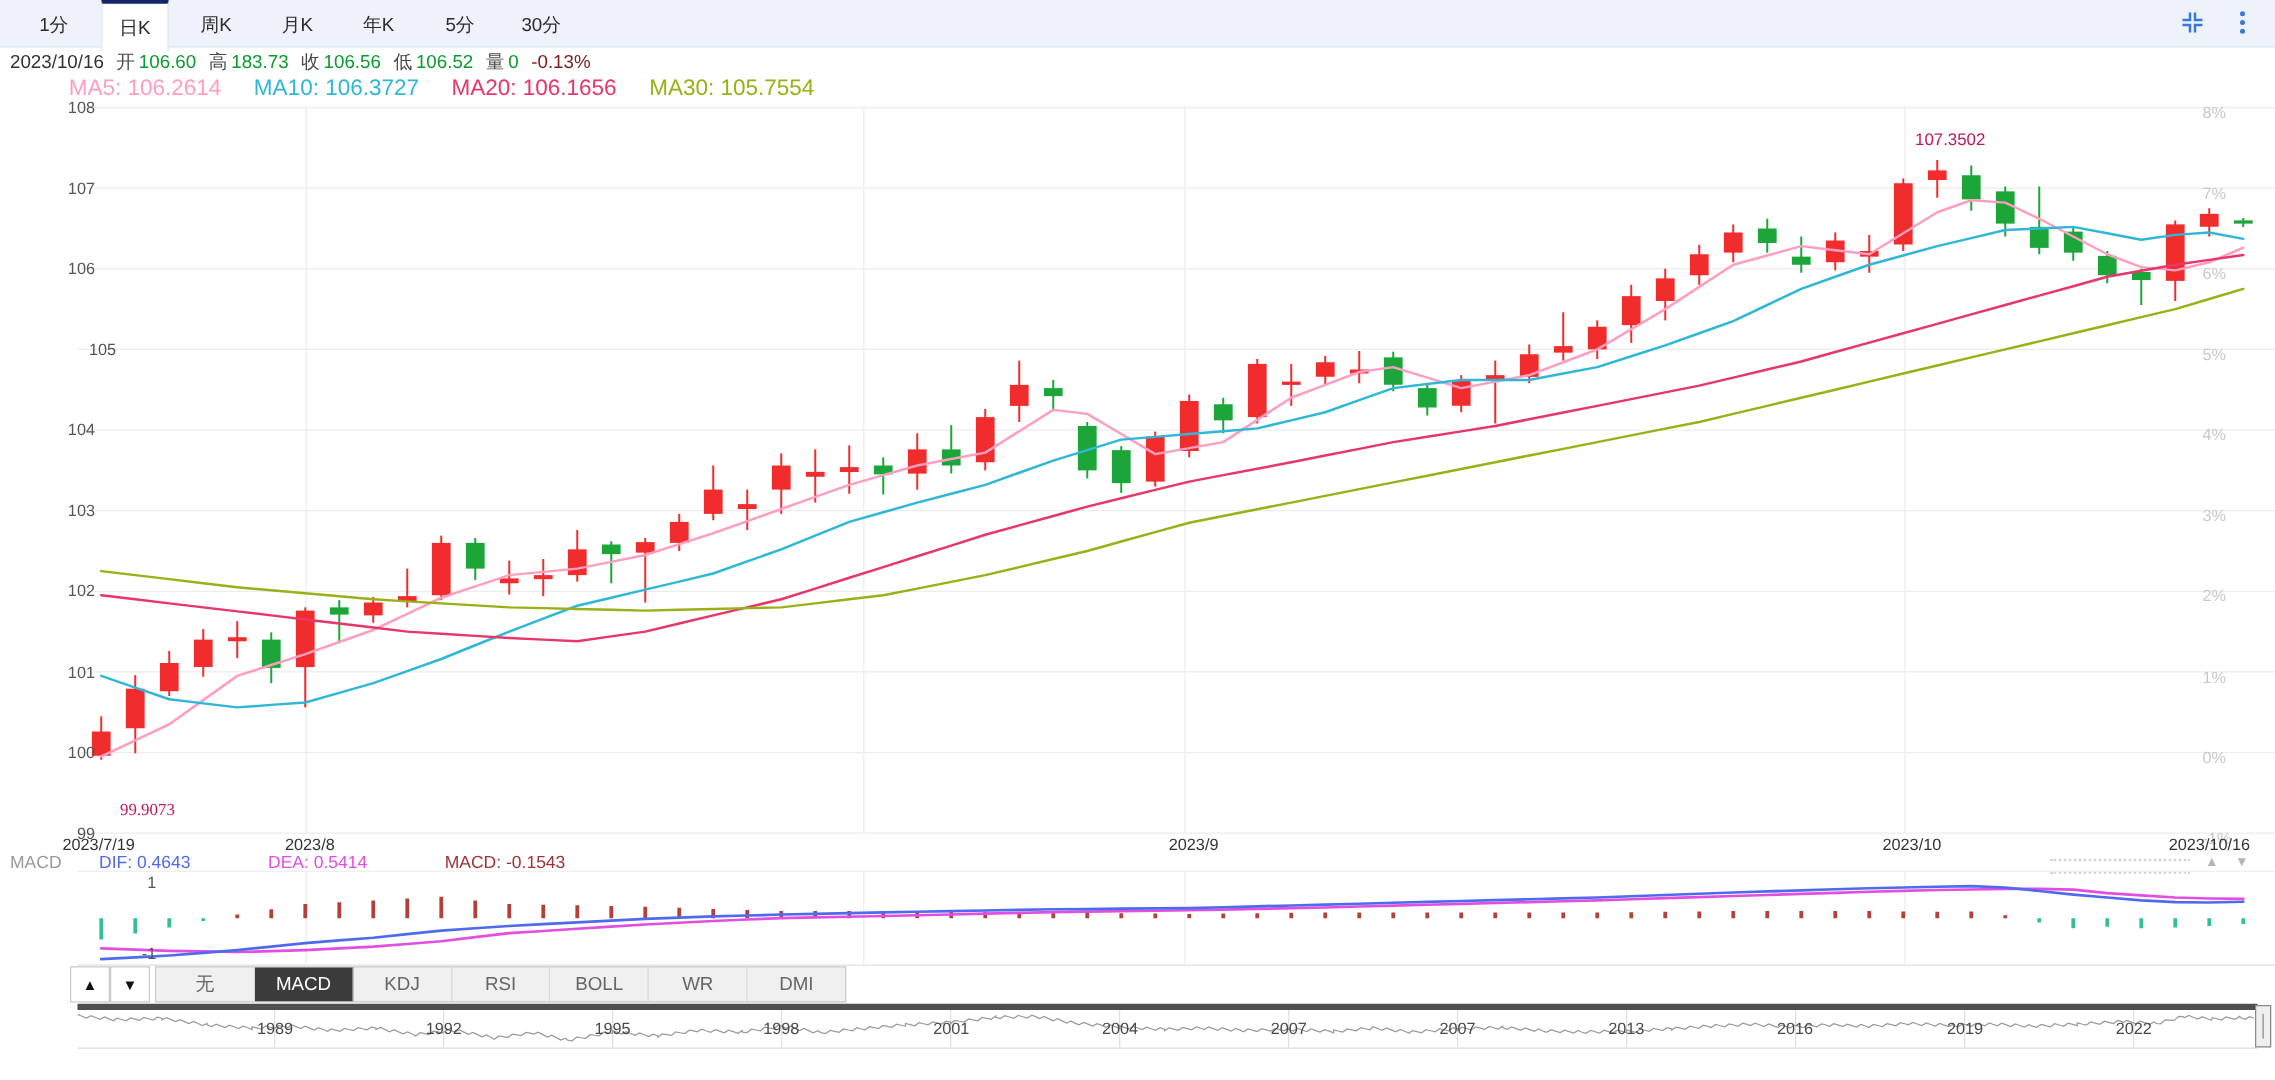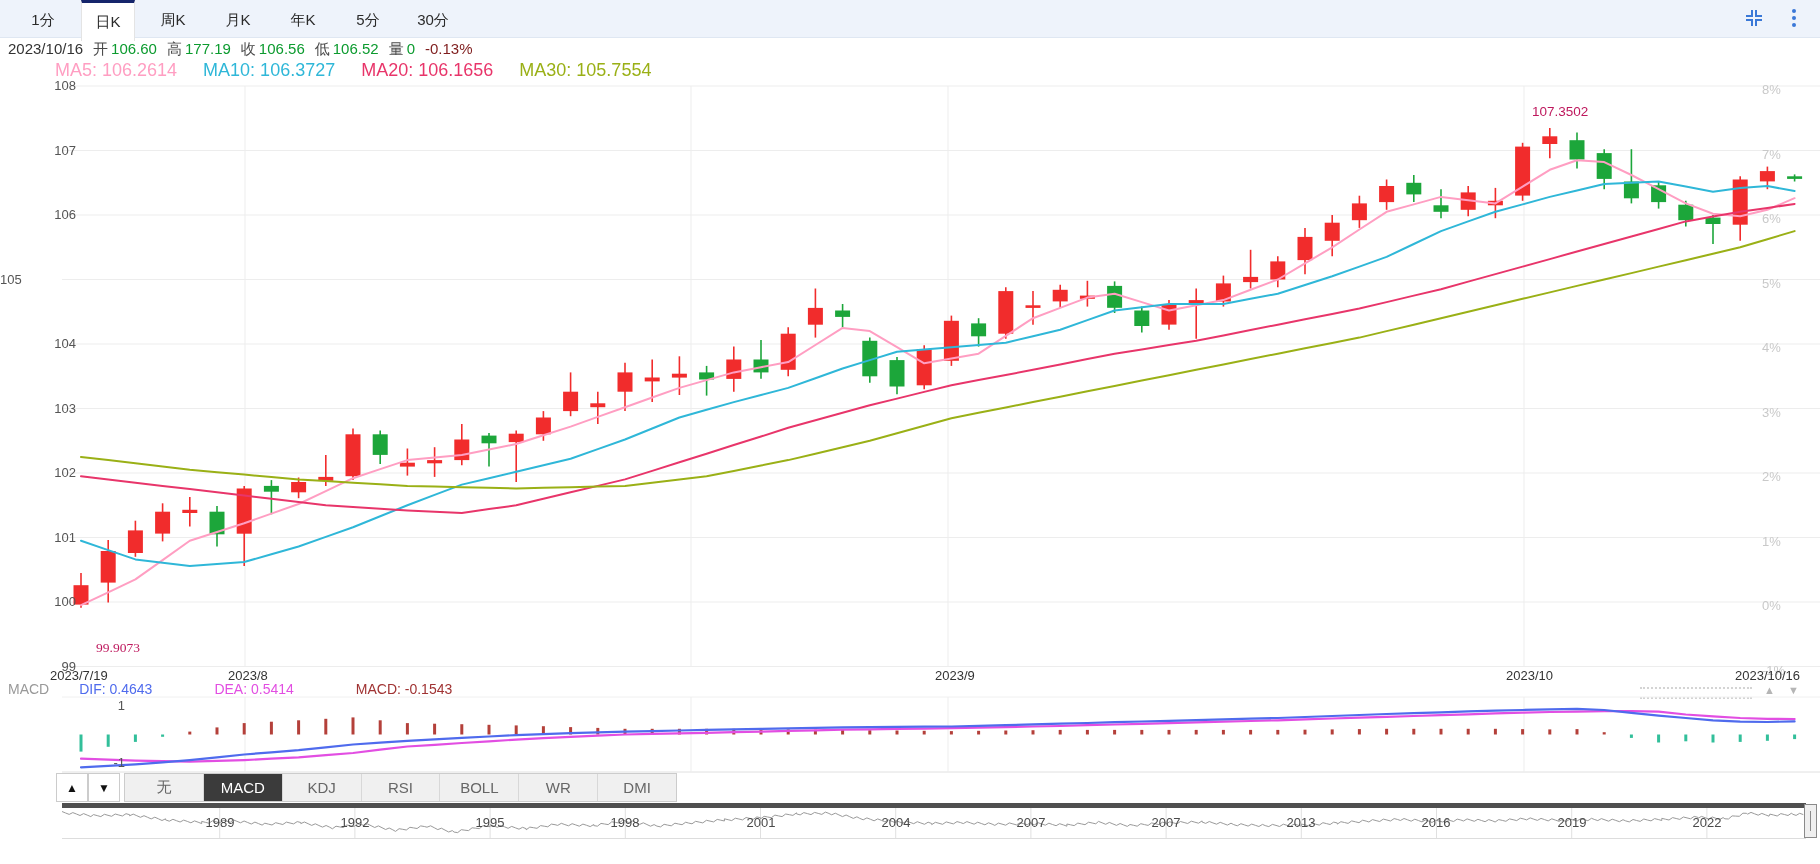--- a/index.html
+++ b/index.html
@@ -83,21 +83,21 @@
     <div class="icon-btn">
       <svg width="6" height="20" viewBox="0 0 6 20">
         <circle cx="3" cy="3" r="2" fill="#3a78d7"></circle>
           <circle cx="3" cy="10" r="2" fill="#3a78d7"></circle>
           <circle cx="3" cy="17" r="2" fill="#3a78d7"></circle>
       </svg>
     </div>
   </div>
 
   <div class="infobar">
-    <span class="date">2023/10/16</span><span id="quote-fields"><span class="lab">开</span><span class="val">106.60</span><span class="lab">高</span><span class="val">177.19</span><span class="lab">收</span><span class="val">106.56</span><span class="lab">低</span><span class="val">106.52</span><span class="lab">量</span><span class="val">0</span></span><span class="chg">-0.13%</span>
+    <span class="date">2023/10/16</span><span id="quote-fields"><span class="lab">开</span><span class="val">106.60</span><span class="lab">高</span><span class="val">183.73</span><span class="lab">收</span><span class="val">106.56</span><span class="lab">低</span><span class="val">106.52</span><span class="lab">量</span><span class="val">0</span></span><span class="chg">-0.13%</span>
   </div>
 
   <div class="mabar" id="mabar"><span style="color: rgb(255, 158, 194);">MA5: 106.2614</span><span style="color: rgb(47, 183, 216);">MA10: 106.3727</span><span style="color: rgb(232, 53, 106);">MA20: 106.1656</span><span style="color: rgb(154, 176, 22);">MA30: 105.7554</span></div>
 
   <svg id="main-chart" class="layer" style="top:80px" width="1820" height="590" viewBox="0 80 1820 590">
       <line x1="62" y1="86.0" x2="1820" y2="86.0" stroke="#ededed" stroke-width="1"></line>
       <line x1="62" y1="150.5" x2="1820" y2="150.5" stroke="#ededed" stroke-width="1"></line>
       <line x1="62" y1="215.0" x2="1820" y2="215.0" stroke="#ededed" stroke-width="1"></line>
       <line x1="62" y1="279.5" x2="1820" y2="279.5" stroke="#ededed" stroke-width="1"></line>
       <line x1="62" y1="344.0" x2="1820" y2="344.0" stroke="#ededed" stroke-width="1"></line>
@@ -240,21 +240,21 @@
       <rect x="1787.1" y="176.3" width="15" height="2.6" fill="#1ca63a"></rect>
       <polyline points="81.0,605.2 108.2,592.3 135.4,579.4 162.6,560.1 189.8,540.7 217.0,532.0 244.2,523.3 271.4,513.6 298.6,504.0 325.8,491.1 353.0,478.2 380.2,469.1 407.4,460.1 434.6,457.5 461.8,454.9 489.0,449.5 516.2,444.0 543.4,435.3 570.6,426.6 597.8,416.9 625.0,407.2 652.2,397.5 679.4,387.9 706.6,380.1 733.8,372.4 761.0,367.2 788.2,362.1 815.4,345.0 842.6,327.9 869.8,331.1 897.0,347.2 924.2,363.3 951.4,358.5 978.6,353.7 1005.8,335.9 1033.0,318.2 1060.2,307.9 1087.4,297.6 1114.6,293.7 1141.8,302.1 1169.0,310.5 1196.2,305.3 1223.4,300.1 1250.6,289.8 1277.8,279.5 1305.0,263.4 1332.2,247.3 1359.4,229.5 1386.6,211.8 1413.8,204.4 1441.0,196.9 1468.2,200.2 1495.4,203.4 1522.6,186.6 1549.8,169.8 1577.0,160.2 1604.2,162.1 1631.4,175.0 1658.6,189.2 1685.8,203.4 1713.0,213.7 1740.2,216.3 1767.4,209.8 1794.6,198.2 " fill="none" stroke="#ff9ec2" stroke-width="2" stroke-linejoin="round" stroke-linecap="round"></polyline>
       <polyline points="81.0,540.7 108.2,550.1 135.4,559.4 162.6,562.7 189.8,565.9 217.0,563.9 244.2,562.0 271.4,554.3 298.6,546.5 325.8,536.9 353.0,527.2 380.2,516.2 407.4,505.3 434.6,494.9 461.8,484.6 489.0,478.2 516.2,471.7 543.4,465.3 570.6,458.8 597.8,449.1 625.0,439.5 652.2,428.5 679.4,417.5 706.6,409.8 733.8,402.1 761.0,395.0 788.2,387.9 815.4,378.2 842.6,368.5 869.8,360.1 897.0,351.7 924.2,349.5 951.4,347.2 978.6,345.0 1005.8,342.7 1033.0,336.3 1060.2,329.8 1087.4,320.1 1114.6,310.5 1141.8,307.2 1169.0,304.0 1196.2,304.0 1223.4,304.0 1250.6,298.8 1277.8,293.7 1305.0,285.0 1332.2,276.3 1359.4,266.6 1386.6,256.9 1413.8,244.0 1441.0,231.1 1468.2,221.4 1495.4,211.8 1522.6,204.4 1549.8,196.9 1577.0,190.5 1604.2,184.0 1631.4,182.8 1658.6,181.5 1685.8,186.6 1713.0,191.8 1740.2,187.9 1767.4,186.0 1794.6,191.1 " fill="none" stroke="#2fb7d8" stroke-width="2" stroke-linejoin="round" stroke-linecap="round"></polyline>
       <polyline points="81.0,476.2 108.2,479.4 135.4,482.7 162.6,485.9 189.8,489.1 217.0,492.3 244.2,495.6 271.4,498.8 298.6,502.0 325.8,505.3 353.0,507.0 380.2,508.7 407.4,510.4 434.6,511.7 461.8,513.0 489.0,509.1 516.2,505.3 543.4,498.8 570.6,492.3 597.8,485.9 625.0,479.4 652.2,470.9 679.4,462.2 706.6,453.7 733.8,445.0 761.0,436.5 788.2,427.8 815.4,420.3 842.6,412.8 869.8,405.3 897.0,398.6 924.2,391.9 951.4,385.3 978.6,380.1 1005.8,375.0 1033.0,369.8 1060.2,364.4 1087.4,359.1 1114.6,353.7 1141.8,349.4 1169.0,345.1 1196.2,340.8 1223.4,335.4 1250.6,330.0 1277.8,324.7 1305.0,319.3 1332.2,313.9 1359.4,308.5 1386.6,302.1 1413.8,295.6 1441.0,289.2 1468.2,281.6 1495.4,274.1 1522.6,266.6 1549.8,259.1 1577.0,251.5 1604.2,244.0 1631.4,236.5 1658.6,229.0 1685.8,221.4 1713.0,216.6 1740.2,211.8 1767.4,207.9 1794.6,204.0 " fill="none" stroke="#e8356a" stroke-width="2" stroke-linejoin="round" stroke-linecap="round"></polyline>
       <polyline points="81.0,456.9 108.2,460.1 135.4,463.3 162.6,466.6 189.8,469.8 217.0,472.2 244.2,474.6 271.4,477.0 298.6,479.4 325.8,481.1 353.0,482.7 380.2,484.3 407.4,485.9 434.6,486.5 461.8,487.2 489.0,487.8 516.2,488.5 543.4,487.8 570.6,487.2 597.8,486.5 625.0,485.9 652.2,482.7 679.4,479.4 706.6,476.2 733.8,470.9 761.0,465.5 788.2,460.1 815.4,453.7 842.6,447.2 869.8,440.8 897.0,433.2 924.2,425.7 951.4,418.2 978.6,412.8 1005.8,407.4 1033.0,402.1 1060.2,396.7 1087.4,391.3 1114.6,385.9 1141.8,380.6 1169.0,375.2 1196.2,369.8 1223.4,364.4 1250.6,359.1 1277.8,353.7 1305.0,348.3 1332.2,342.9 1359.4,337.6 1386.6,331.1 1413.8,324.7 1441.0,318.2 1468.2,311.8 1495.4,305.3 1522.6,298.8 1549.8,292.4 1577.0,285.9 1604.2,279.5 1631.4,273.1 1658.6,266.6 1685.8,260.2 1713.0,253.7 1740.2,247.3 1767.4,239.2 1794.6,231.1 " fill="none" stroke="#9ab016" stroke-width="2" stroke-linejoin="round" stroke-linecap="round"></polyline>
     </svg>
   <div id="price-labels">
       <span class="axis-label" style="left: 0px; top: 78px; width: 76px; text-align: right;">108</span>
       <span class="axis-label" style="left: 0px; top: 143px; width: 76px; text-align: right;">107</span>
       <span class="axis-label" style="left: 0px; top: 207px; width: 76px; text-align: right;">106</span>
-      <span class="axis-label" style="left: 0px; top: 272px; width: 76px; text-align: left;">105</span>
+      <span class="axis-label" style="left: 0px; top: 272px; width: 76px; text-align: center; padding-left: 44px;">105</span>
       <span class="axis-label" style="left: 0px; top: 336px; width: 76px; text-align: right;">104</span>
       <span class="axis-label" style="left: 0px; top: 401px; width: 76px; text-align: right;">103</span>
       <span class="axis-label" style="left: 0px; top: 465px; width: 76px; text-align: right;">102</span>
       <span class="axis-label" style="left: 0px; top: 530px; width: 76px; text-align: right;">101</span>
       <span class="axis-label" style="left: 0px; top: 594px; width: 76px; text-align: right;">100</span>
       <span class="axis-label" style="left: 0px; top: 659px; width: 76px; text-align: right;">99</span>
     </div>
   <div id="pct-labels">
       <span class="pct-label" style="left: 1762px; top: 82px;">8%</span>
       <span class="pct-label" style="left: 1762px; top: 147px;">7%</span>

